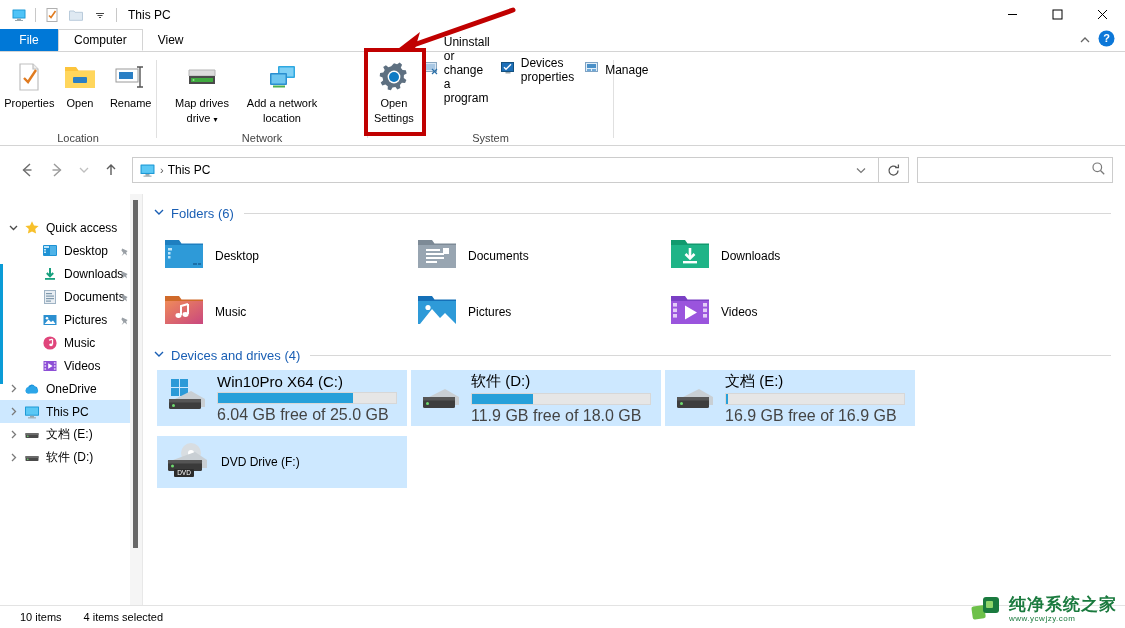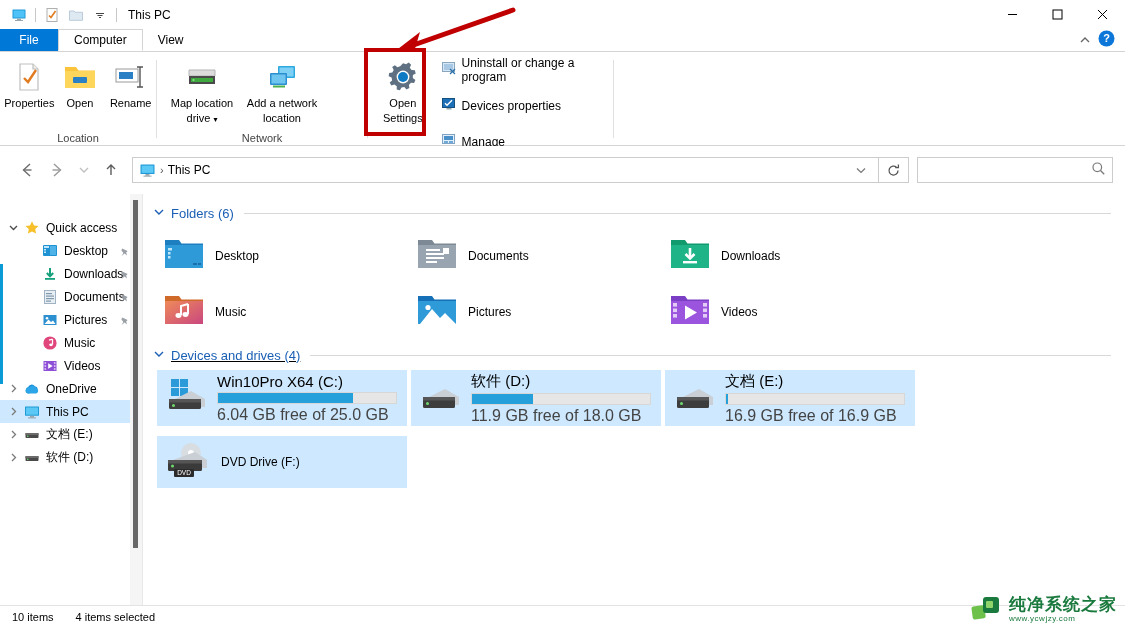--- a/index.html
+++ b/index.html
@@ -48,21 +48,21 @@
   .rgroup-label { height: 17px; font-size: 11px; color: #444; text-align: center; display: flex; align-items: center; justify-content: center; }
   .rgroup-div { width: 1px; background: #e0e0e0; height: 78px; align-self: center; }
 
   .bigbtn {
     width: 62px; min-height: 72px; display: flex; flex-direction: column;
     align-items: center; padding-top: 4px; text-align: center;
   }
   .bigbtn .lbl { font-size: 11px; color: #000; line-height: 12px; margin-top: 3px; }
   .bigbtn .ico { height: 34px; display: flex; align-items: center; justify-content: center; }
 
-  .smallitems { display: flex; flex-direction: column; padding: 4px 0 0 6px; gap: 16px; }
+  .smallitems { display: flex; flex-direction: row; padding: 4px 0 0 6px; gap: 3px; }
   .smallbtn { display: flex; align-items: center; gap: 6px; height: 20px; padding: 0 4px; }
   .smallbtn .lbl { font-size: 12px; color: #000; }
 
   
   .redbox {
     position: absolute; border: 4px solid #c00000; pointer-events: none; z-index: 20;
   }
 
   
   .addrbar {
@@ -123,21 +123,21 @@
   .drive-bar { width: 100%; height: 12px; background: #e6e6e6; border: 1px solid #d7d7d7; position: relative; }
   .drive-fill { position: absolute; left: 0; top: 0; height: 100%; background: #26a0da; }
   .drive-free { font-size: 16px; color: #444; }
   .tile-drive.dvd { height: 52px; align-items: center; }
   .dvd-label { font-size: 12px; color: #000; }
 
   
   .statusbar {
     position: absolute; top: 605px; left: 0; width: 1125px; height: 23px;
     background: #fff; border-top: 1px solid #e3e3e3; display: flex; align-items: center;
-    padding-left: 12px; gap: 22px;
+    padding-left: 20px; gap: 22px;
   }
   .status-text { font-size: 11px; color: #000; }
 
   
   .watermark { position: absolute; right: 8px; bottom: 4px; display: flex; align-items: center; gap: 5px; }
   .wm-text { display: flex; flex-direction: column; line-height: 1; }
   .wm-main { font-size: 17px; font-weight: bold; color: #1a7a3e; letter-spacing: 1px; }
   .wm-sub { font-size: 8px; color: #1a7a3e; letter-spacing: 0.5px; margin-top: 2px; }
 
   .arrow-svg { position: absolute; left: 0; top: 0; width: 1125px; height: 628px; pointer-events: none; z-index: 25; }
@@ -258,21 +258,21 @@
       <div class="rgroup-items" style="padding-left:6px;">
         <div class="bigbtn" style="width:78px;">
           <div class="ico">
             <svg width="36" height="32" viewBox="0 0 36 32">
               <path d="M5 9h26v6H5z" fill="#dcdcdc" stroke="#b5b5b5"></path>
               <path d="M5 15h26v8H5z" fill="#4a4a4a"></path>
               <rect x="7" y="17" width="22" height="4" fill="#3fa93f"></rect>
               <circle cx="9.5" cy="19" r="1" fill="#8fe08f"></circle>
             </svg>
           </div>
-          <div class="lbl">Map location</div>
+          <div class="lbl">Map drives</div>
           <div class="lbl">
             <span>drive</span> <span style="font-size:8px;">▾</span>
           </div>
         </div>
         <div class="bigbtn" style="width:82px;">
           <div class="ico">
             <svg width="36" height="32" viewBox="0 0 36 32">
               <rect x="14" y="5" width="17" height="12" rx="1" fill="#2fa8e0"></rect>
               <rect x="15.5" y="6.5" width="14" height="9" fill="#7fd0f5"></rect>
               <rect x="6" y="12" width="17" height="12" rx="1" fill="#2b8fd0"></rect>
@@ -663,21 +663,21 @@
                 <rect x="4" y="22" width="4" height="3.6" fill="#e3ccf7"></rect>
                 <rect x="34" y="11" width="4" height="3.6" fill="#e3ccf7"></rect>
                 <rect x="34" y="16.5" width="4" height="3.6" fill="#e3ccf7"></rect>
                 <rect x="34" y="22" width="4" height="3.6" fill="#e3ccf7"></rect>
                 <path d="M16 13.5 L28 20.5 L16 27.5z" fill="#fff"></path>
               </svg></span>
             <span class="tile-label">Videos</span>
           </div>
         </div>
 
-      <div class="group-header" style="padding-top:6px;text-decoration:underline;">
+      <div class="group-header" style="padding-top:6px;">
         <span>
           <svg width="12" height="12" viewBox="0 0 12 12">
               <path d="M2 4 L6 8 L10 4" stroke="#1a5fb4" stroke-width="1.4" fill="none"></path>
             </svg>
         </span>
         <span class="group-title">Devices and drives (4)</span>
         <span class="group-rule"></span>
       </div>
       <div class="drives" id="drive-tiles">
           <div class="tile-drive">

